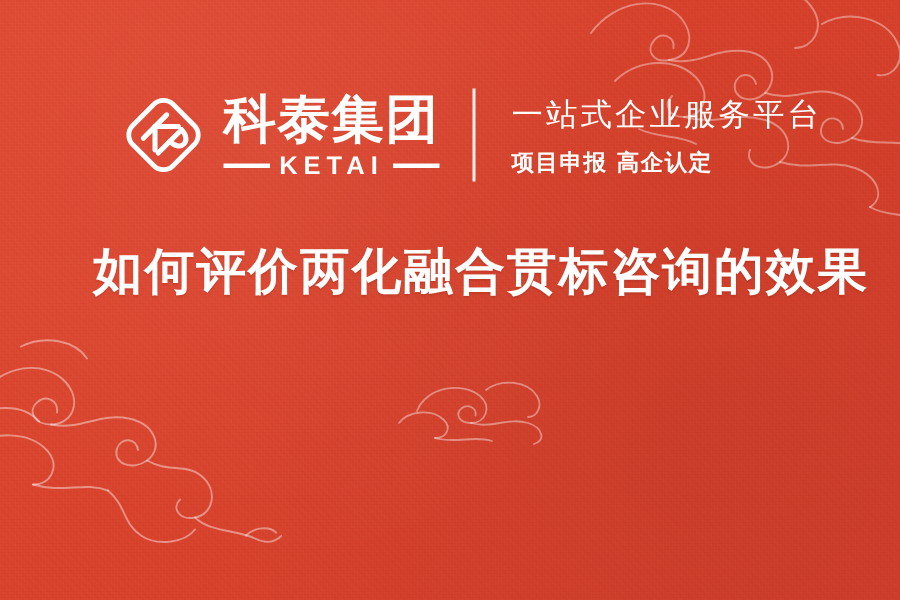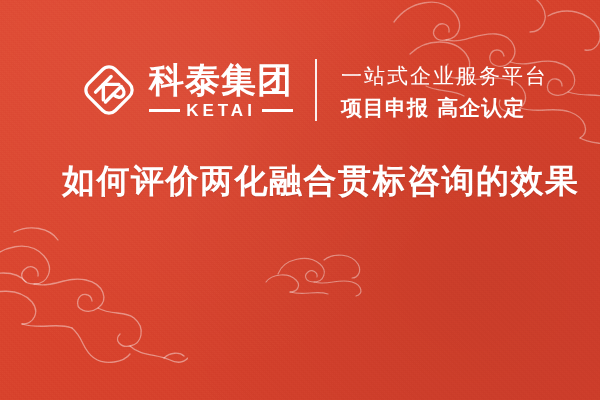--- a/index.html
+++ b/index.html
@@ -115,21 +115,21 @@
   #tagline-main {
     color: #ffffff;
     font-size: 21px;
     line-height: 32px;
     letter-spacing: 2px;
     white-space: nowrap;
     font-family: "DejaVu Sans", "Liberation Sans", sans-serif;
   }
   #tagline-sub {
     color: #ffffff;
-    font-size: 21px;
+    font-size: 15px;
     line-height: 24px;
     margin-top: 4px;
     font-weight: bold;
     letter-spacing: 1px;
     white-space: nowrap;
     font-family: "DejaVu Sans", "Liberation Sans", sans-serif;
   }
 
   
   #title-block {

